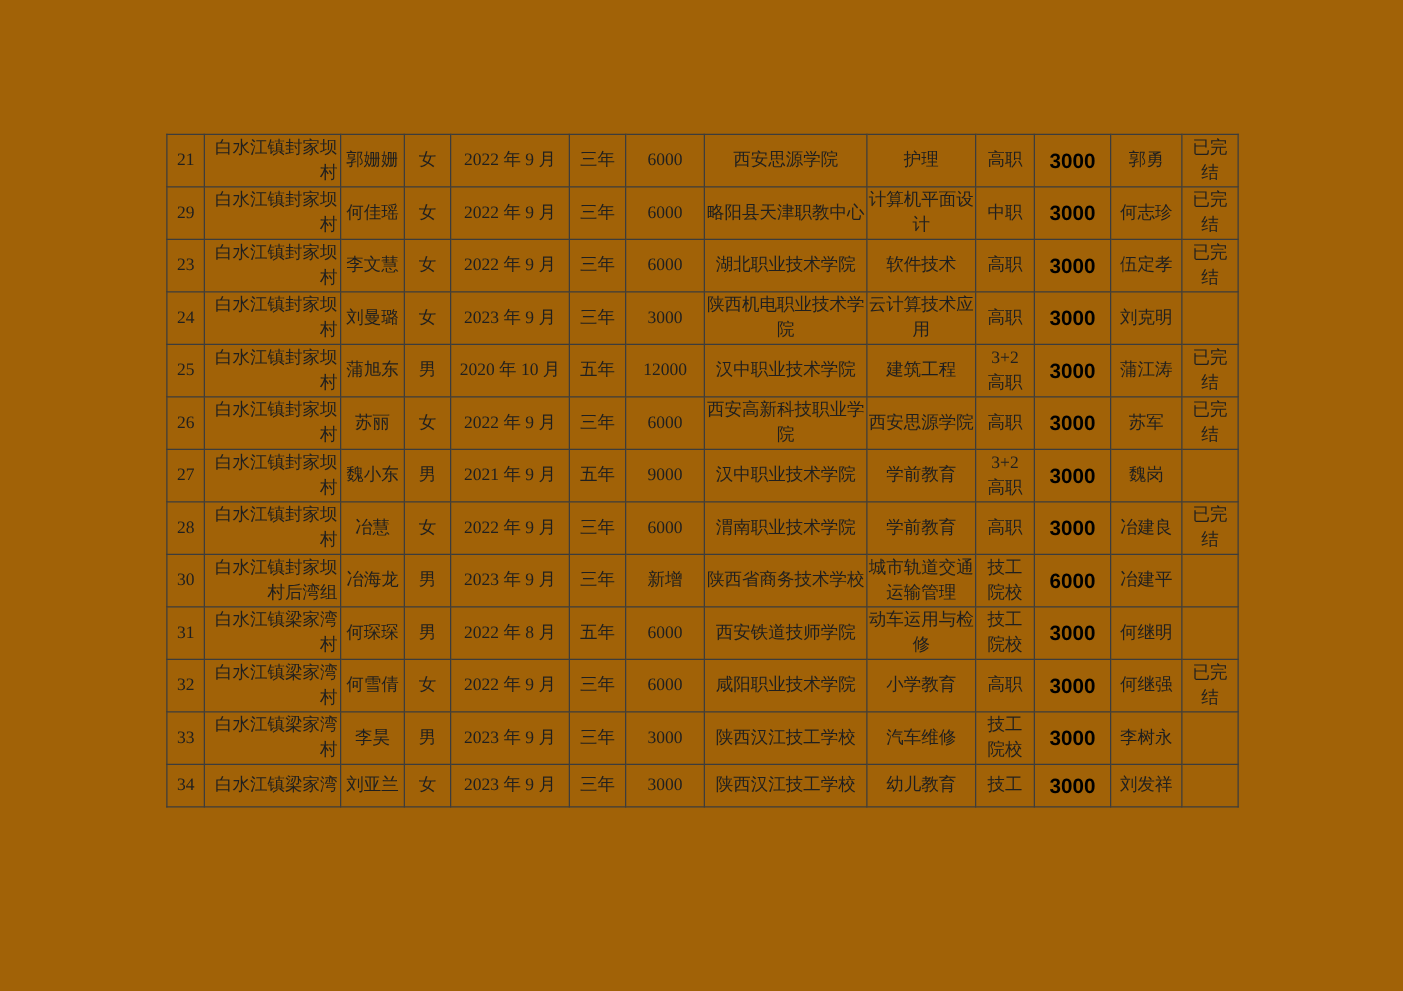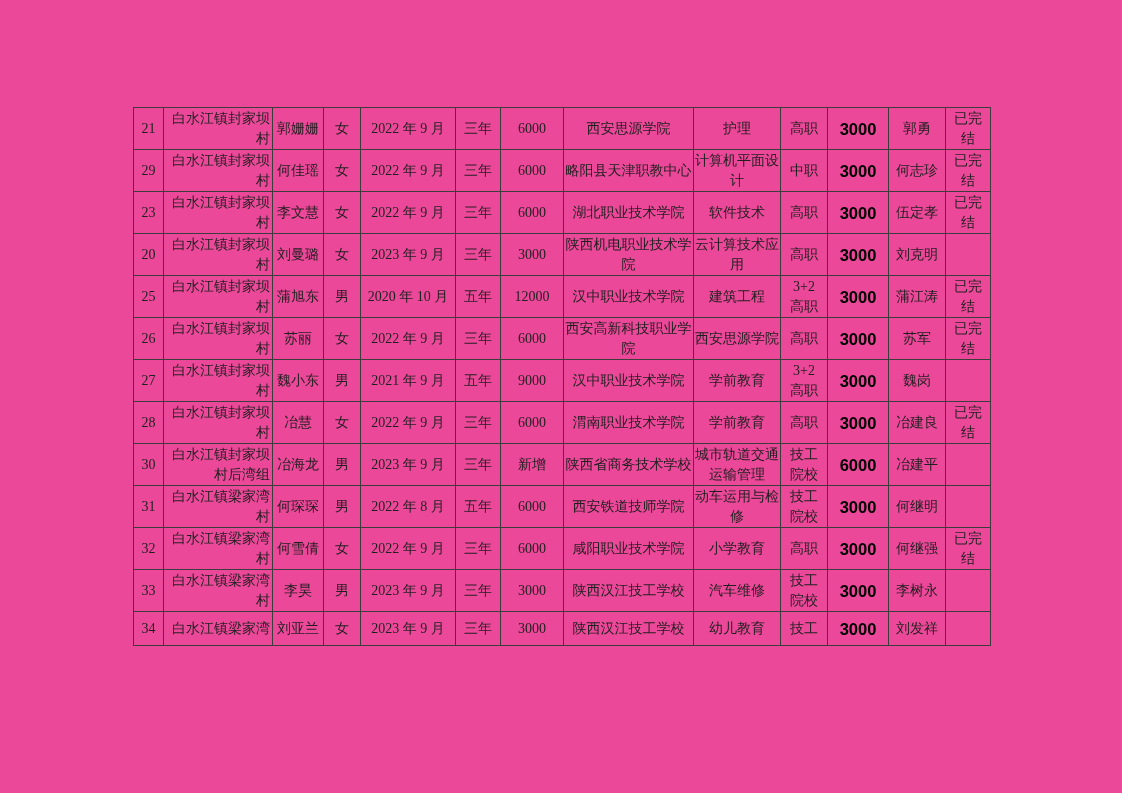--- a/index.html
+++ b/index.html
@@ -5,21 +5,21 @@
   html, body { margin: 0; padding: 0; }
   body {
     width: 1122px; height: 793px;
     background: #ffffff;
     font-family: "Liberation Serif", serif;
     color: #1f1f1f;
   }
   .page {
     position: relative;
     width: 1122px; height: 793px;
-    background: #ec4899;
+    background: #a16207;
     overflow: hidden;
   }
   table.doc-table {
     position: absolute;
     left: 133px; top: 107px;
     width: 857px;
     border-collapse: collapse;
     table-layout: fixed;
   }
   .doc-table tr { height: 42px; }
@@ -113,21 +113,21 @@
     <td class="c-amount">6000</td>
     <td class="c-school">湖北职业技术学院</td>
     <td class="c-major">软件技术</td>
     <td class="c-level">高职</td>
     <td class="c-subsidy">3000</td>
     <td class="c-contact">伍定孝</td>
     <td class="c-status">已完
 结</td>
   </tr>
         <tr>
-    <td class="c-no">20</td>
+    <td class="c-no">24</td>
     <td class="c-village">白水江镇封家坝
 村</td>
     <td class="c-name">刘曼璐</td>
     <td class="c-gender">女</td>
     <td class="c-date">2023 年 9 月</td>
     <td class="c-years">三年</td>
     <td class="c-amount">3000</td>
     <td class="c-school">陕西机电职业技术学
 院</td>
     <td class="c-major">云计算技术应

